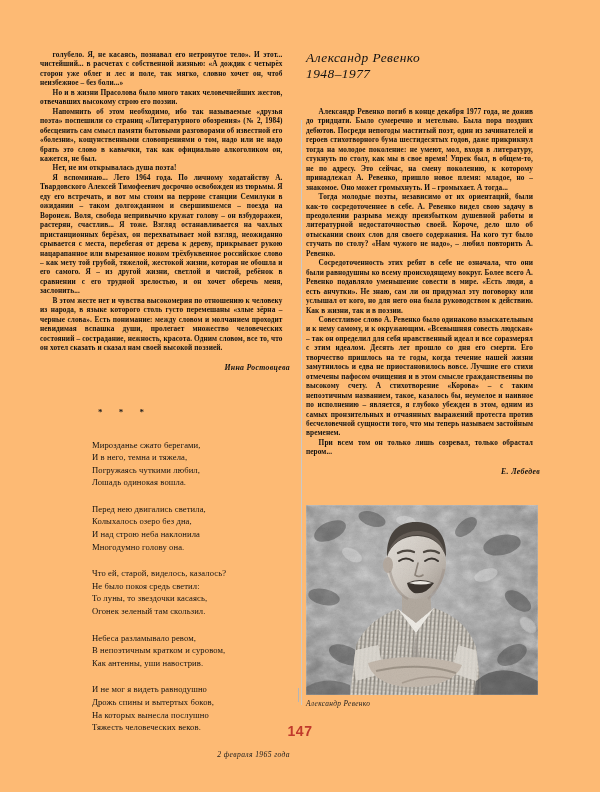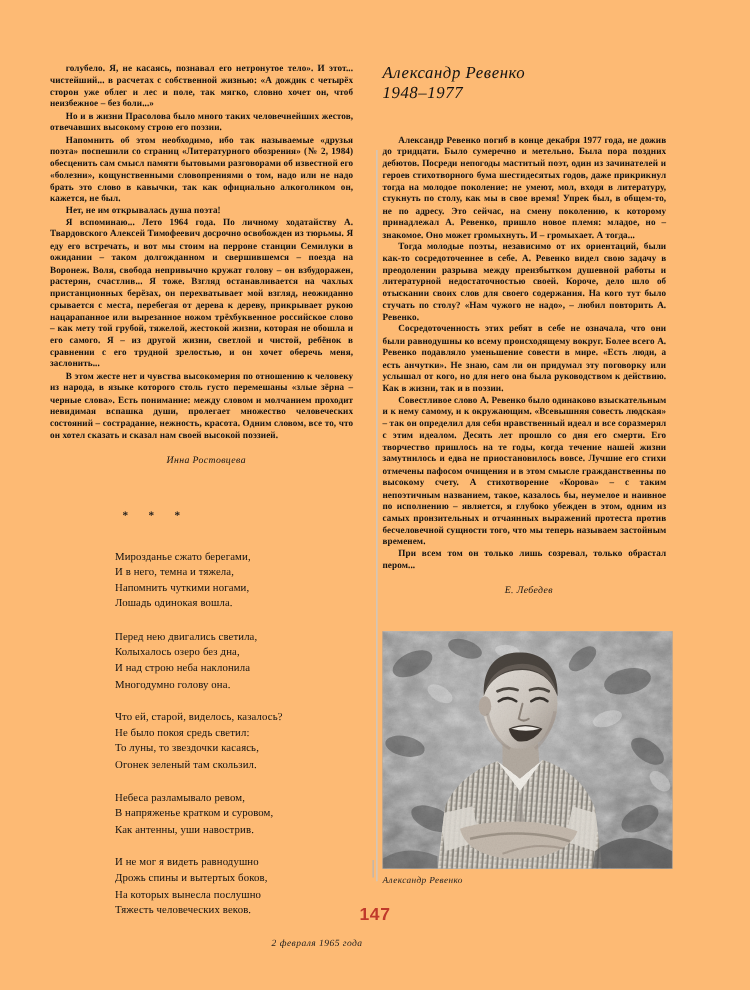--- a/index.html
+++ b/index.html
@@ -59,22 +59,22 @@
     font-stretch: condensed;
     transform: scaleX(0.97);
     transform-origin: left top;
   }
 
   .signature {
     margin-top: 10px;
     font-size: 7.8px;
     line-height: 10px;
     font-style: italic;
-    text-align: center;
-    font-weight: 400;
+    text-align: right;
+    font-weight: 700;
     letter-spacing: 0.04em;
   }
 
   
   .asterisks {
     margin-top: 34px;
     margin-left: 58px;
     font-size: 9px;
     letter-spacing: 7px;
     font-weight: 700;
@@ -187,41 +187,41 @@
 
     <div class="signature">Инна Ростовцева</div>
 
     <div class="asterisks">* * *</div>
 
     <div class="poem">
 
       <div class="stanza">
         <div class="line">Мирозданье сжато берегами,</div>
         <div class="line">И в него, темна и тяжела,</div>
-        <div class="line">Напомнить чуткими ногами,</div>
+        <div class="line">Погружаясь чуткими любил,</div>
         <div class="line">Лошадь одинокая вошла.</div>
       </div>
 
       <div class="stanza">
         <div class="line">Перед нею двигались светила,</div>
         <div class="line">Колыхалось озеро без дна,</div>
         <div class="line">И над строю неба наклонила</div>
         <div class="line">Многодумно голову она.</div>
       </div>
 
       <div class="stanza">
         <div class="line">Что ей, старой, виделось, казалось?</div>
         <div class="line">Не было покоя средь светил:</div>
         <div class="line">То луны, то звездочки касаясь,</div>
         <div class="line">Огонек зеленый там скользил.</div>
       </div>
 
       <div class="stanza">
         <div class="line">Небеса разламывало ревом,</div>
-        <div class="line">В напряженье кратком и суровом,</div>
+        <div class="line">В непоэтичным кратком и суровом,</div>
         <div class="line">Как антенны, уши навострив.</div>
       </div>
 
       <div class="stanza">
         <div class="line">И не мог я видеть равнодушно</div>
         <div class="line">Дрожь спины и вытертых боков,</div>
         <div class="line">На которых вынесла послушно</div>
         <div class="line">Тяжесть человеческих веков.</div>
       </div>
 

